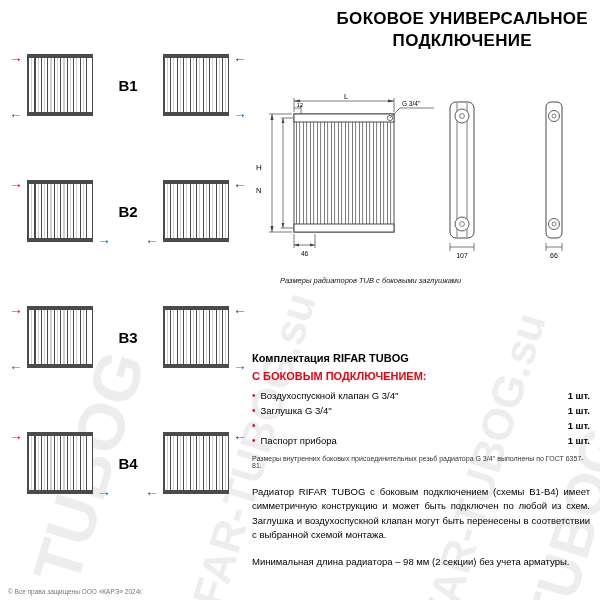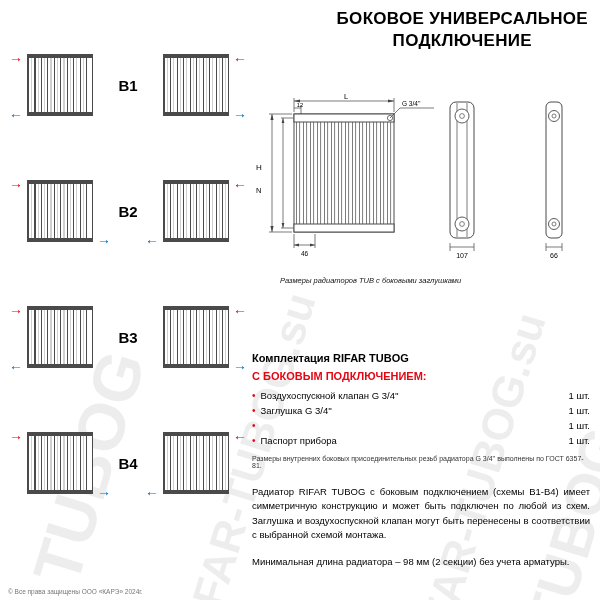--- a/index.html
+++ b/index.html
@@ -40,21 +40,21 @@
   svg polygon{fill:#444;stroke:none;}
   svg text{fill:#000;font-family:"Liberation Sans",sans-serif;}
 
   
   .right-col{position:absolute;left:252px;top:352px;width:338px;z-index:1;}
   .kit-h1{font-size:11px;font-weight:bold;}
   .kit-h2{font-size:11px;font-weight:bold;color:#e30613;margin-top:6px;}
   .kit-list{margin-top:6px;}
   .kit-item{display:flex;align-items:baseline;font-size:9.5px;line-height:15px;}
   .kit-bullet{color:#e30613;margin-right:5px;font-size:10px;}
-  .kit-qty{margin-left:auto;}
+  .kit-qty{margin-left:auto;font-weight:bold;}
   .kit-note{font-size:7px;color:#333;margin-top:7px;}
   .desc-p{font-size:9.5px;line-height:1.5;margin-top:16px;text-align:justify;}
   .desc-b{font-size:9.5px;font-weight:normal;margin-top:14px;}
 
   .footer{position:absolute;left:8px;bottom:5px;z-index:1;font-size:6.5px;color:#777;}
 </style>
 </head>
 <body>
 
 <div class="page">

